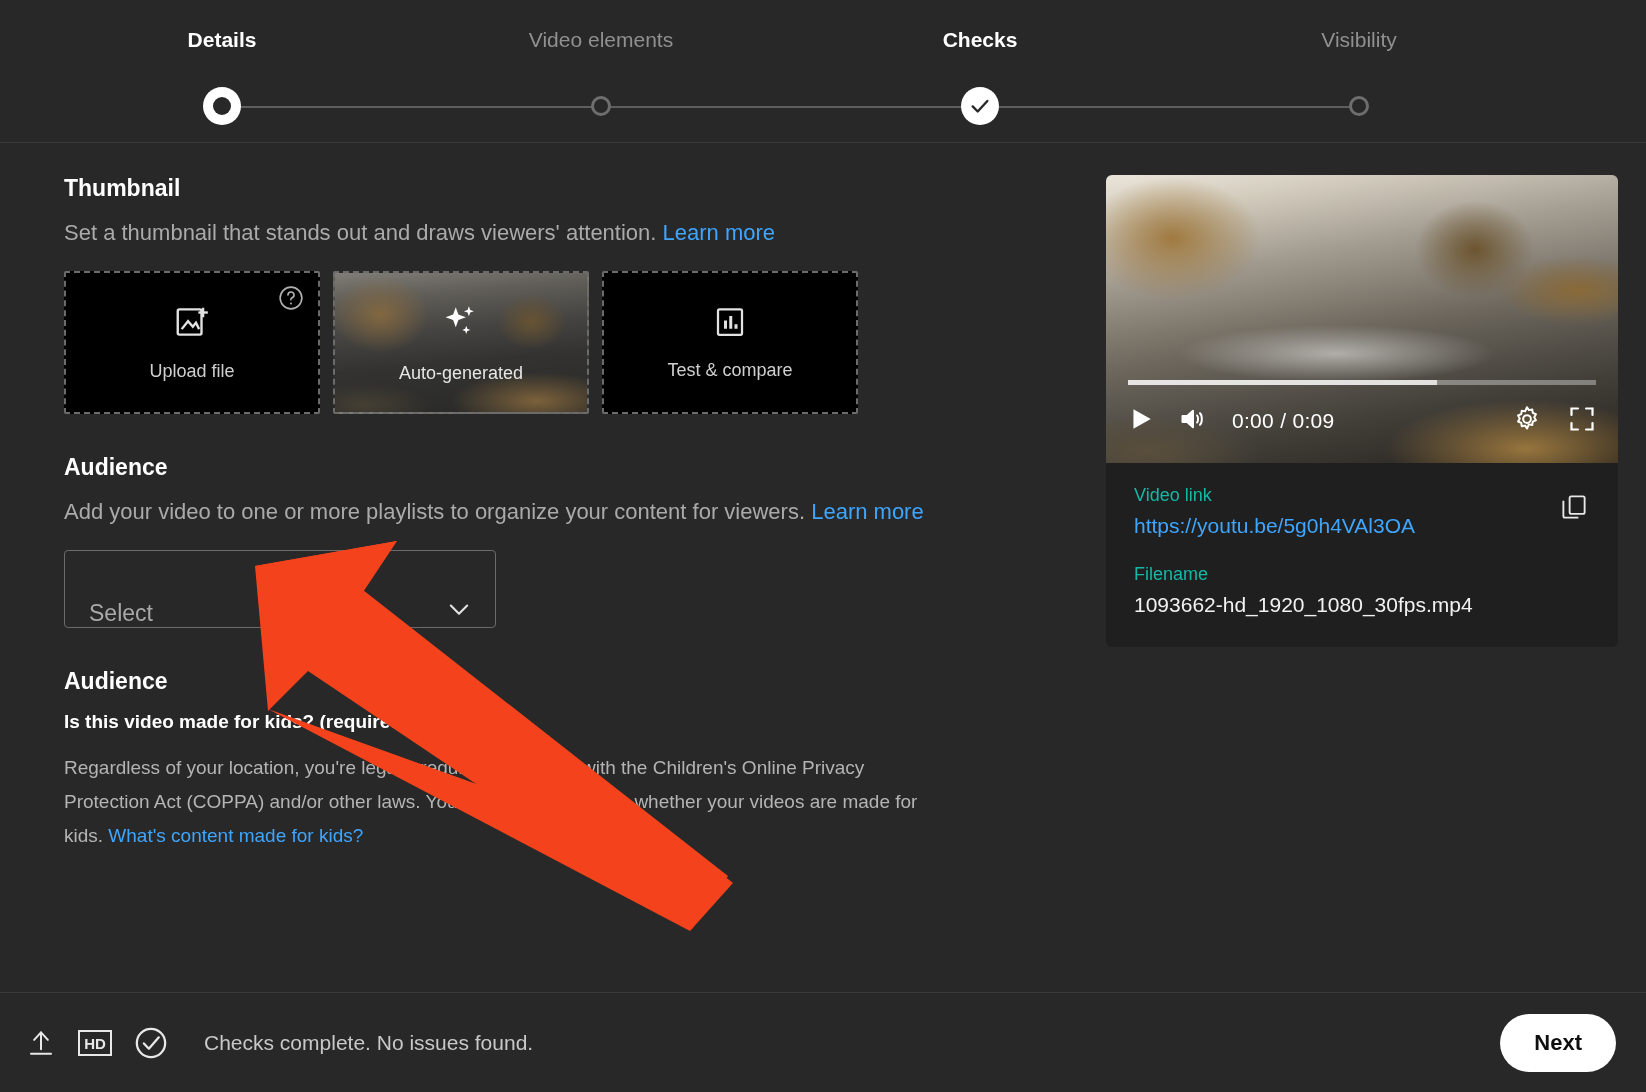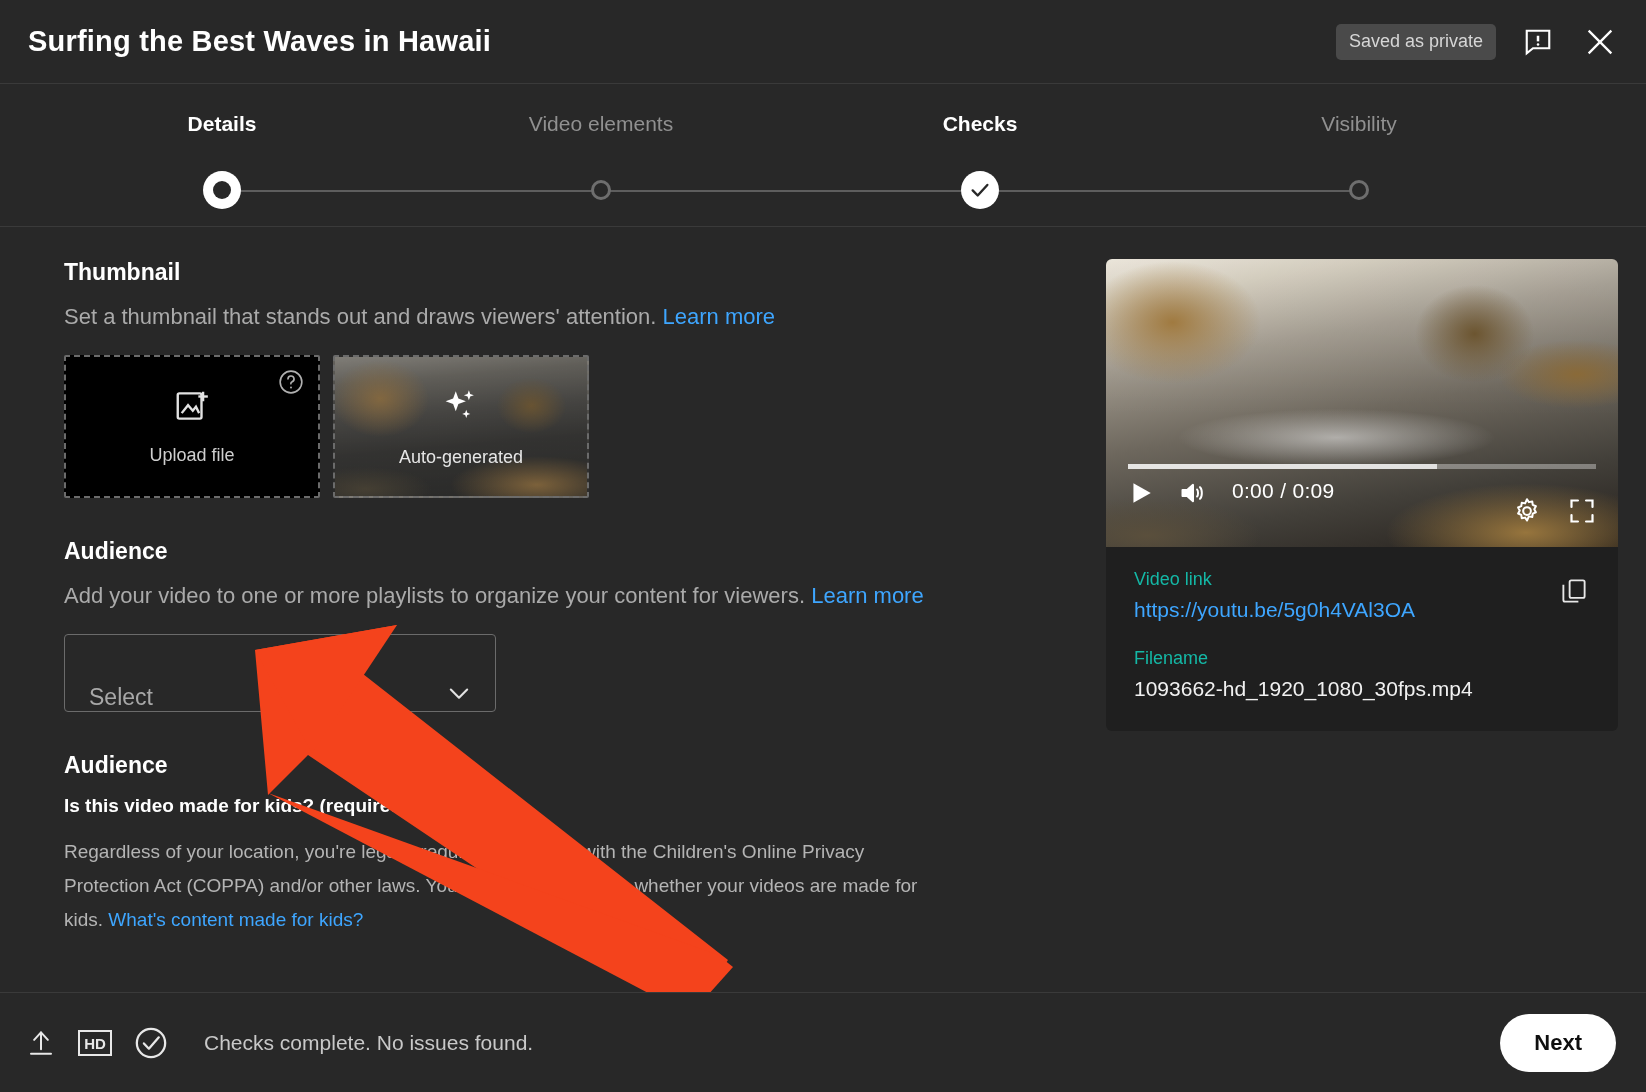--- a/index.html
+++ b/index.html
@@ -106,21 +106,21 @@
     background:
       radial-gradient(ellipse 130px 90px at 13% 22%, #a07a40 0%, rgba(160,122,64,0) 68%),
       radial-gradient(ellipse 85px 70px at 72% 26%, #6c5530 0%, rgba(108,85,48,0) 70%),
       radial-gradient(ellipse 110px 48px at 92% 40%, #8a6a38 0%, rgba(138,106,56,0) 72%),
       radial-gradient(ellipse 200px 70px at 82% 95%, #97753d 0%, rgba(151,117,61,0) 70%),
       radial-gradient(ellipse 150px 50px at 8% 96%, #5a4f3c 0%, rgba(90,79,60,0) 76%),
       radial-gradient(ellipse 220px 40px at 45% 62%, rgba(240,240,240,.55) 0%, rgba(240,240,240,0) 72%);
   }
   .progress { position: absolute; left: 22px; right: 22px; bottom: 78px; height: 5px; background: rgba(255,255,255,.35); }
   .progress .buf { width: 66%; height: 100%; background: rgba(255,255,255,.75); }
-  .controls { position: absolute; left: 0; right: 0; bottom: 0; height: 68px; display: flex; padding: 0 22px; gap: 24px; }
+  .controls { position: absolute; left: 0; right: 0; bottom: 8px; height: 68px; display: flex; align-items: center; padding: 0 22px; gap: 24px; }
   .time { font-size: 21px; color: #fff; letter-spacing: .3px; }
   .ctrl-right { margin-left: auto; display: flex; align-items: center; gap: 26px; }
 
   .meta { padding: 22px 28px 30px; position: relative; }
   .meta-label { font-size: 18px; color: #14b8a6; margin-bottom: 8px; }
   .meta-link { font-size: 21px; color: #3ea6ff; word-break: break-all; cursor: pointer; }
   .meta-val { font-size: 21px; color: #f1f1f1; }
   .copy-btn { position: absolute; top: 24px; right: 24px; width: 40px; height: 40px; display:flex; align-items:center; justify-content:center; cursor: pointer; }
 
   
@@ -134,39 +134,20 @@
   }
 
   
   .arrow-overlay { position: absolute; inset: 0; pointer-events: none; z-index: 50; }
 </style>
 </head>
 <body>
 
 <div class="dialog">
 
-  <div class="header">
-    <div class="header-title">Surfing the Best Waves in Hawaii</div>
-    <div class="header-right">
-      <div class="saved-badge">Saved as private</div>
-      <div class="hdr-icon">
-        <svg width="30" height="30" viewBox="0 0 24 24" fill="none" stroke="#fff" stroke-width="1.7">
-          <path d="M3 3h18v14H8l-5 4V3z"></path>
-          <line x1="12" y1="7" x2="12" y2="11.5" stroke-width="2"></line>
-          <circle cx="12" cy="14" r="1" fill="#fff" stroke="none"></circle>
-        </svg>
-      </div>
-      <div class="hdr-icon">
-        <svg width="34" height="34" viewBox="0 0 24 24" stroke="#fff" stroke-width="1.6">
-          <line x1="4" y1="4" x2="20" y2="20"></line>
-            <line x1="20" y1="4" x2="4" y2="20"></line>
-        </svg>
-      </div>
-    </div>
-  </div>
 
   <div class="stepper">
     <div class="step-labels">
       <div class="step-label" style="left:213px">Details</div>
       <div class="step-label inactive" style="left:592px">Video elements</div>
       <div class="step-label" style="left:971px">Checks</div>
       <div class="step-label inactive" style="left:1350px">Visibility</div>
     </div>
     <div class="step-track">
       <div class="step-line" style="left:213px; width:758px"></div>
@@ -217,20 +198,31 @@
             <div class="t-icon">
               <svg width="42" height="42" viewBox="0 0 24 24" fill="#fff">
                 <path d="M9 3.5l1.5 4.2L14.8 9.3 10.5 10.8 9 15 7.5 10.8 3.2 9.3 7.5 7.7z"></path>
                 <path d="M16.5 3l.75 2.1 2.1.75-2.1.75L16.5 8.7l-.75-2.1-2.1-.75 2.1-.75z"></path>
                 <path d="M15 14.2l.6 1.7 1.7.6-1.7.6-.6 1.7-.6-1.7-1.7-.6 1.7-.6z"></path>
               </svg>
             </div>
             <div class="t-label">Auto-generated</div>
           </div>
 
+          <div class="thumb-card">
+            <div class="t-icon">
+              <svg width="36" height="36" viewBox="0 0 24 24" fill="none" stroke="#e2e2e2" stroke-width="1.5">
+                <rect x="4" y="3.5" width="16" height="17" rx="1"></rect>
+                <line x1="9" y1="16.5" x2="9" y2="11" stroke-width="2"></line>
+                <line x1="12.5" y1="16.5" x2="12.5" y2="8" stroke-width="2"></line>
+                <line x1="16" y1="16.5" x2="16" y2="13.5" stroke-width="2"></line>
+              </svg>
+            </div>
+            <div class="t-label">Test &amp; compare</div>
+          </div>
         </div>
       </div>
 
       <div class="sec-block">
         <div class="sec-title">Audience</div>
         <div class="sec-desc">
           <span>Add your video to one or more playlists to organize your content for viewers.</span>
           <span class="link">Learn more</span>
         </div>
         <div class="select-box">

